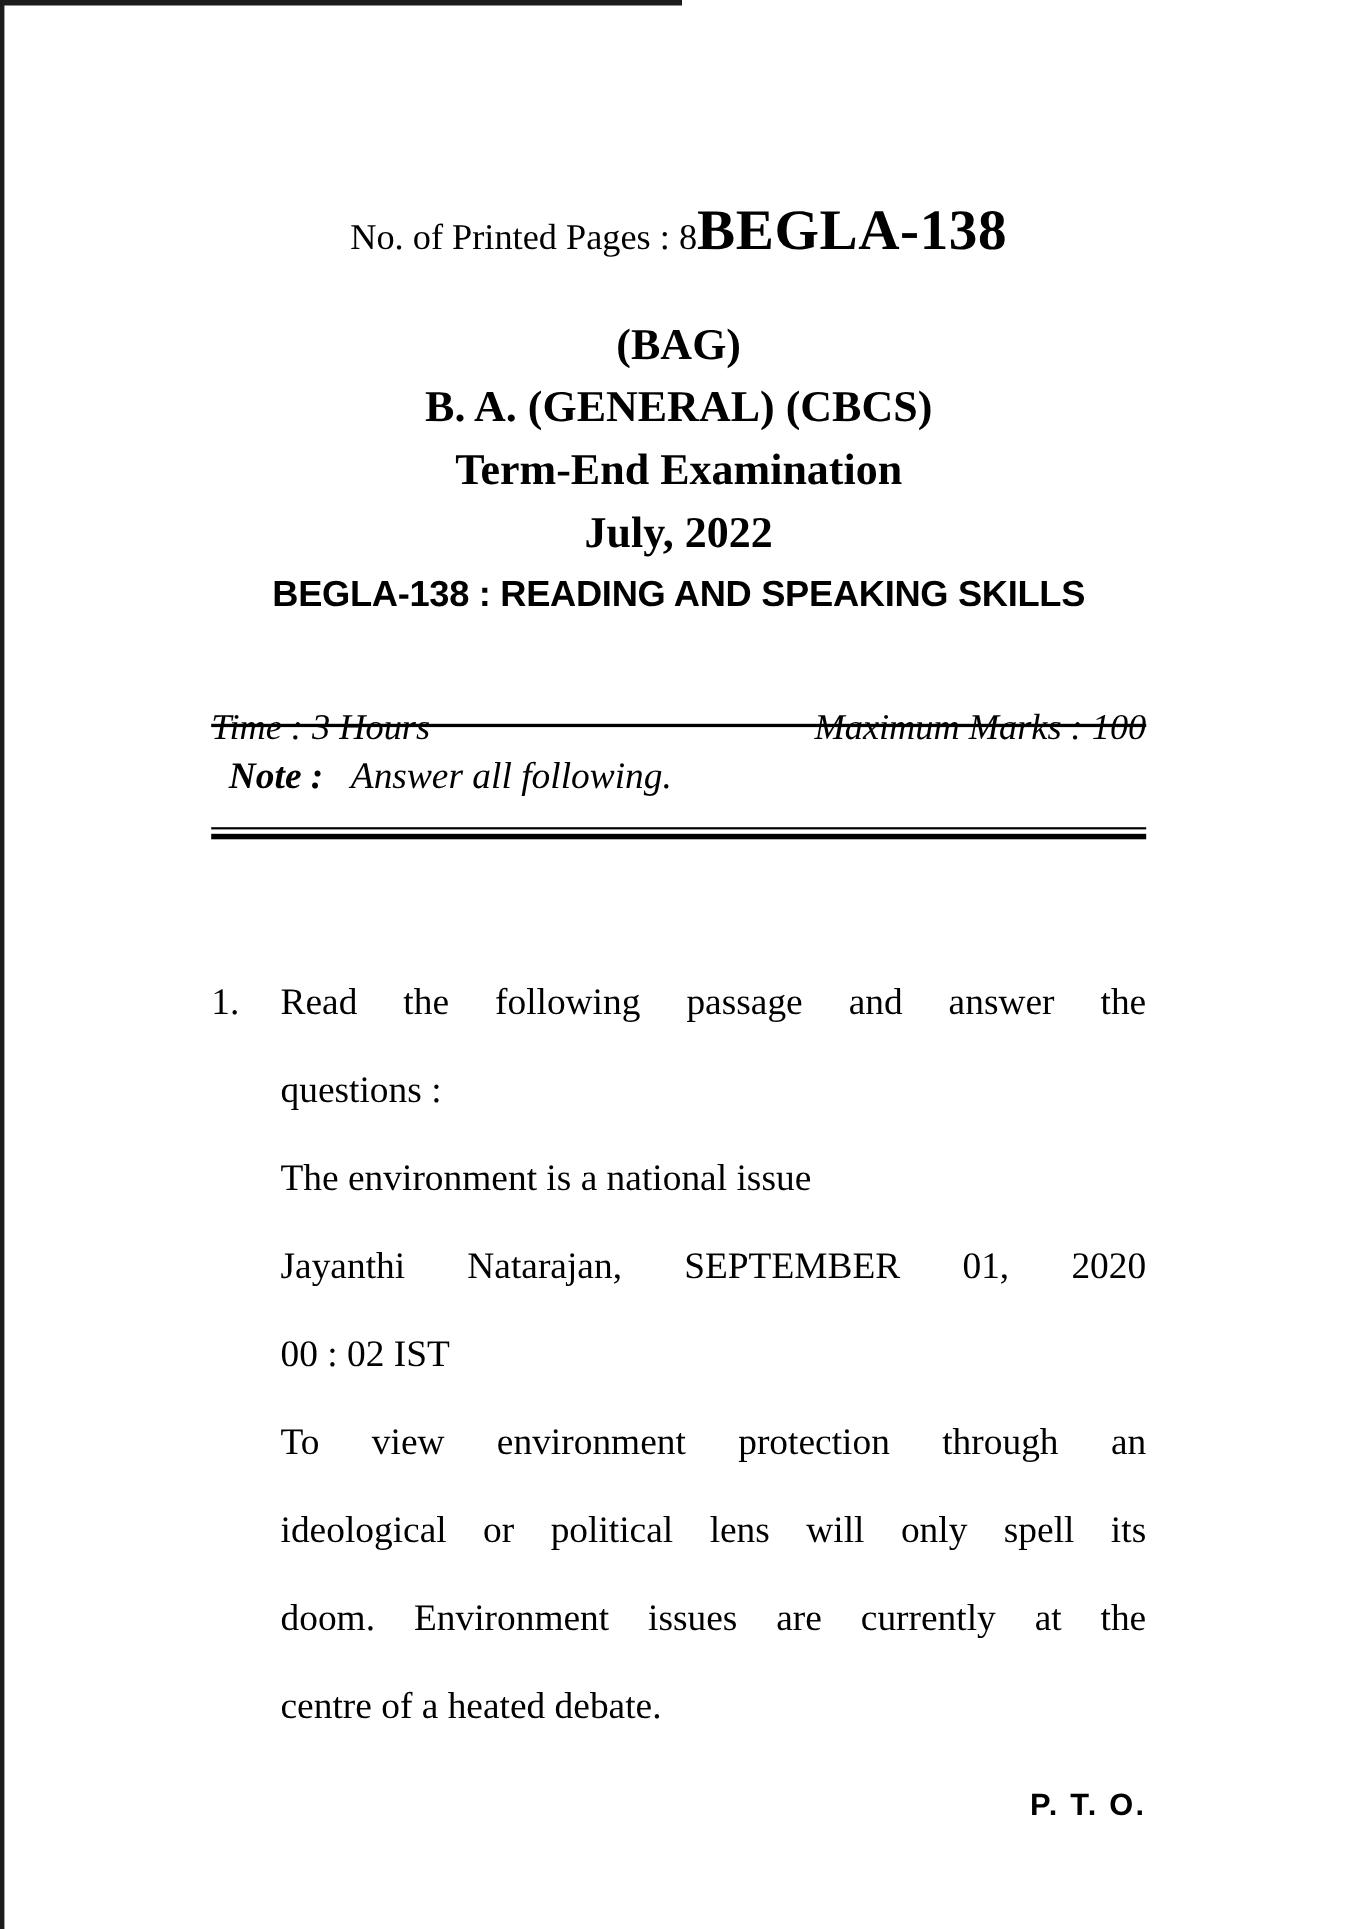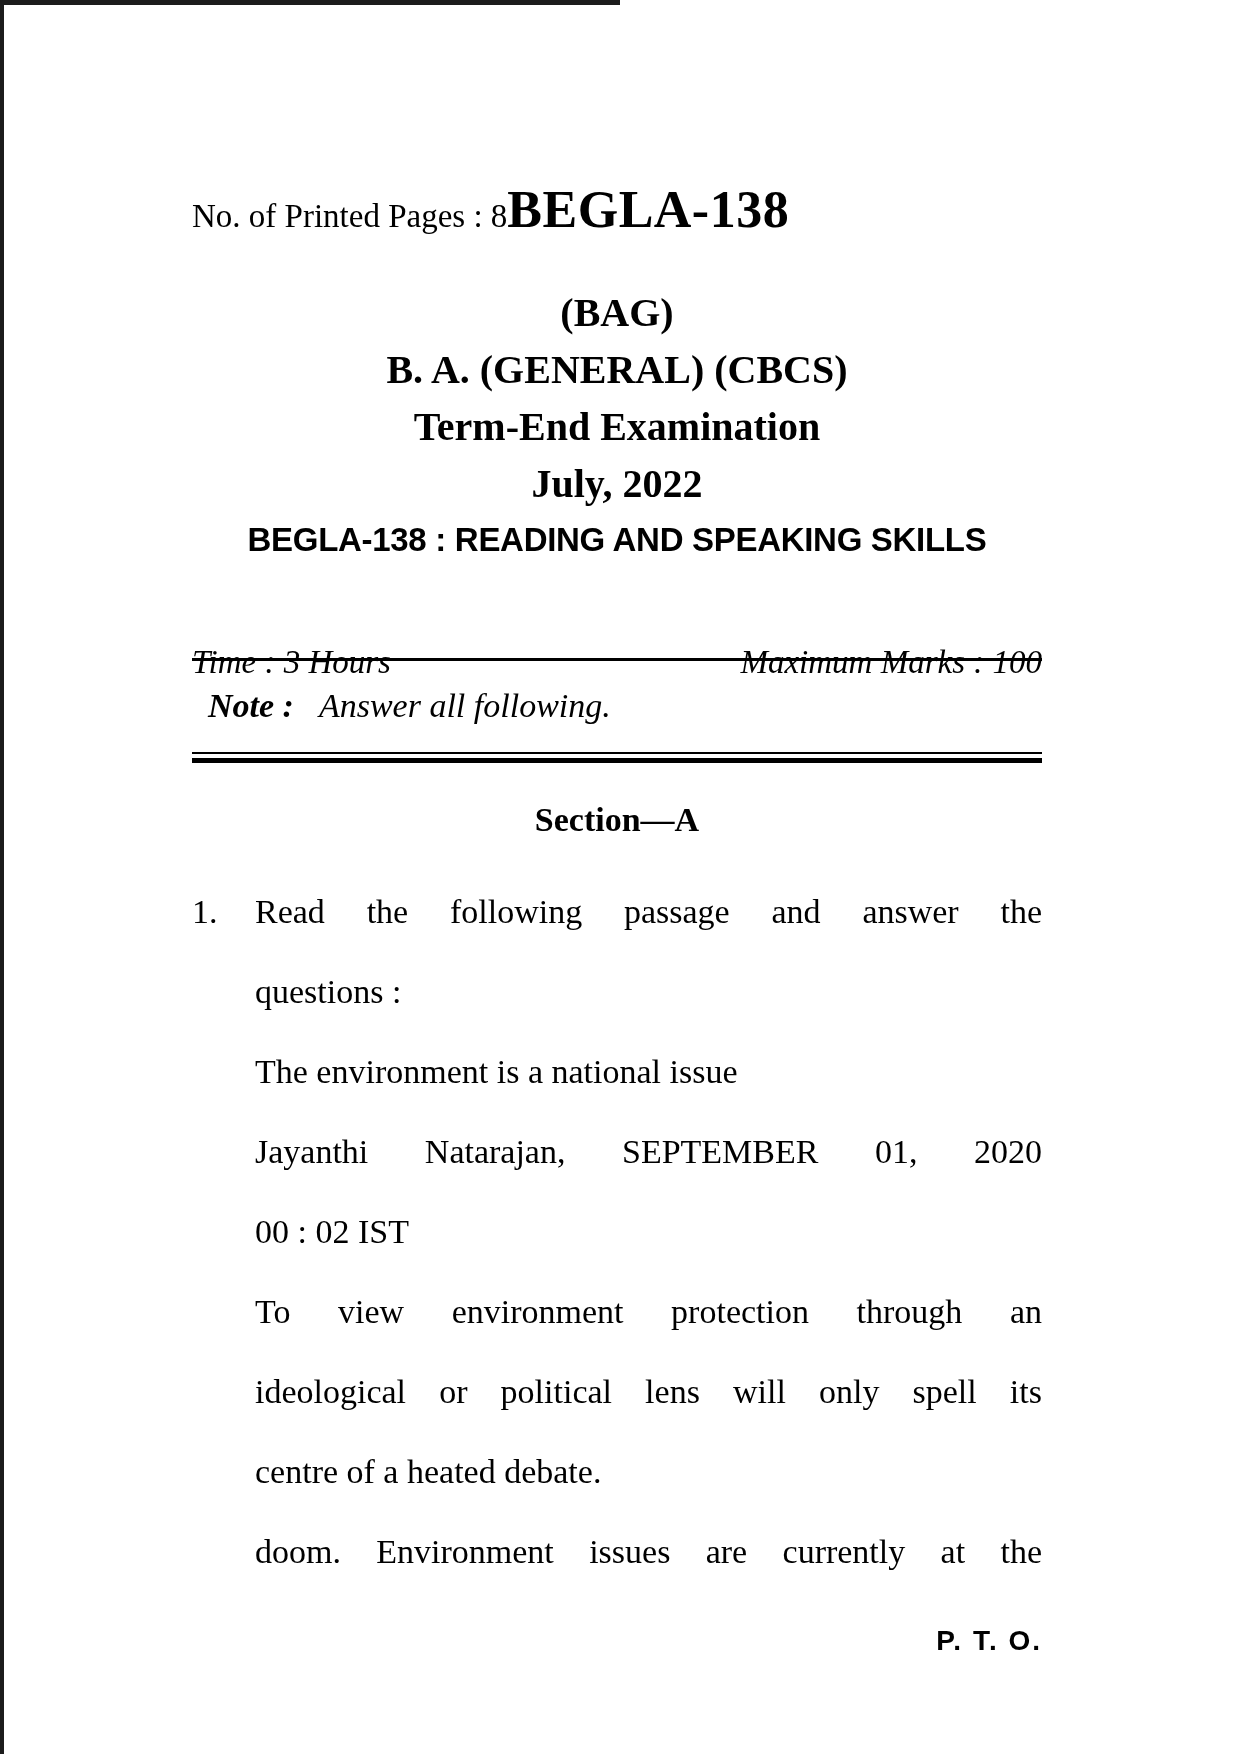--- a/index.html
+++ b/index.html
@@ -14,21 +14,21 @@
     margin: 0 auto;
   }
   
   .scan-edge-left { position: absolute; left: 0; top: 0; width: 4px; height: 1754px; background: #1c1c1c; }
   .scan-edge-top  { position: absolute; left: 0; top: 0; width: 620px; height: 5px; background: #1c1c1c; }
 
   .content { position: absolute; left: 192px; top: 0; width: 850px; height: 1754px; }
 
   .header-row {
     position: absolute; top: 180px; left: 0; width: 100%;
-    display: flex; justify-content: flex-start; align-items: baseline;
+    display: flex; justify-content: center; align-items: baseline;
   }
   .printed-pages { font-size: 33px; }
   .paper-code { font-size: 52px; font-weight: 700; letter-spacing: 0.5px; }
 
   .title-block { position: absolute; top: 284px; left: 0; width: 100%; text-align: center; }
   .title-line { font-size: 40px; font-weight: 700; line-height: 57px; }
 
   .course-line {
     position: absolute; top: 518px; left: 0; width: 100%;
     text-align: center; font-family: "Liberation Sans", sans-serif;
@@ -93,31 +93,30 @@
     </div>
 
     <div class="rule-single"></div>
 
     <div class="note-line">
       <span class="note-label">Note :</span><span class="note-text">Answer all following.</span>
     </div>
 
     <div class="rule-double"></div>
 
-    <div class="section-title">Section—A</div>
 
     <div class="question">
       <span class="qnum">1.</span>
       <div class="pline justify">Read the following passage and answer the</div>
       <div class="pline">questions :</div>
       <div class="pline">The environment is a national issue</div>
       <div class="pline justify">Jayanthi Natarajan, SEPTEMBER 01, 2020</div>
       <div class="pline">00 : 02 IST</div>
       <div class="pline justify">To view environment protection through an</div>
       <div class="pline justify">ideological or political lens will only spell its</div>
+      <div class="pline justify">doom. Environment issues are currently at the</div>
       <div class="pline">centre of a heated debate.</div>
-      <div class="pline justify">doom. Environment issues are currently at the</div>
     </div>
 
     <div class="pto">P. T. O.</div>
 
   </div>
 </div>
 
 </body></html>

